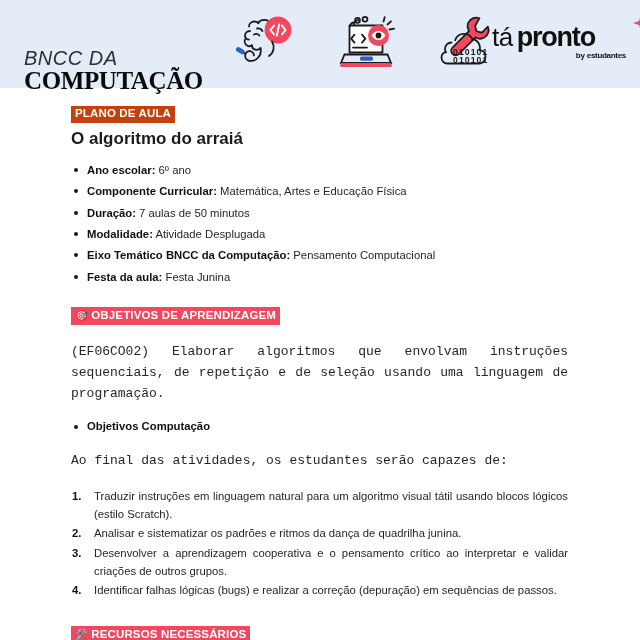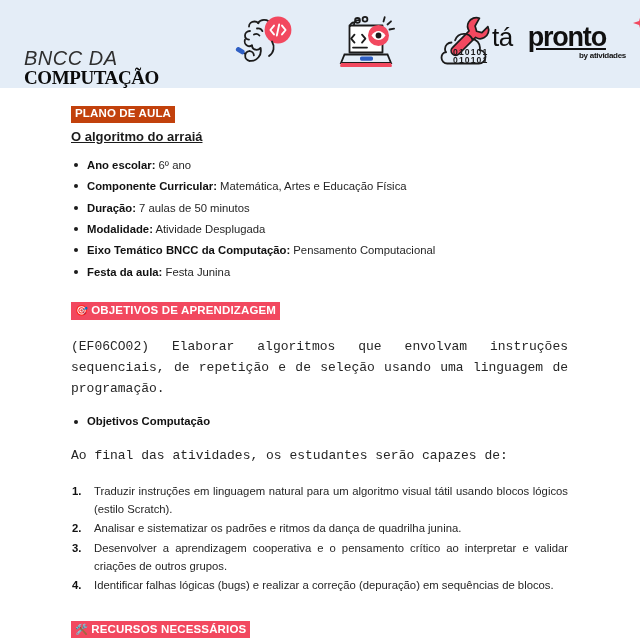--- a/index.html
+++ b/index.html
@@ -24,41 +24,41 @@
     margin-top:32px;
   }
   #brand-line1{
     font-family:"Liberation Sans", sans-serif;
     font-style:italic; font-weight:400;
     font-size:20px; letter-spacing:.5px;
     color:#2f2f2f; line-height:1;
   }
   #brand-line2{
     font-family:"Liberation Serif", serif;
-    font-weight:700; font-size:19px;
+    font-weight:700; font-size:25px;
     letter-spacing:-.4px; line-height:1.05;
     color:#0b0b0b;
   }
   #header-icons{
     position:absolute; left:232px; top:8px;
     display:flex; align-items:center; gap:32px;
   }
   .hicon{ width:68px; height:68px; }
   #tapronto{
     position:absolute; right:0; top:22px;
     width:148px; text-align:left;
   }
   #tp-row{ display:flex; align-items:baseline; position:relative; }
   #tp-ta{
     font-size:26px; font-weight:400; color:#101010;
     letter-spacing:-.5px;
   }
   #tp-pronto{
     font-size:27px; font-weight:700; color:#101010;
-    letter-spacing:-1.2px; margin-left:15px;text-decoration:underline;
+    letter-spacing:-1.2px; margin-left:4px;
   }
   #tp-sparkle{ position:absolute; right:-14px; top:-9px; width:26px; height:26px; }
   #tp-by{
     text-align:right; margin-top:-2px; padding-right:14px;
     font-size:8px; font-weight:700; color:#101010; letter-spacing:-.2px;
   }
   #tp-by .amp{ letter-spacing:-.3px; }
 
   
   #doc-body{
@@ -74,22 +74,22 @@
     letter-spacing:.15px;
     color:#ffffff;
     padding:1.5px 4px 2.5px 4px;
     line-height:1.15;
   }
   .hl-blue{ background:#c2410c; }
   .hl-red{ background:#f2485f; }
   .hl .emo{ font-size:10.5px; margin-right:3px; }
 
   .subtitle{
-    font-size:13px; font-weight:700;
-    color:#1b1b1b; margin-top:6px;text-decoration:underline;
+    font-size:17px; font-weight:700;
+    color:#1b1b1b; margin-top:6px;
   }
 
   ul.facts{ list-style:none; margin-top:13px; }
   ul.facts li{
     position:relative;
     padding-left:16px;
     font-size:11.3px; line-height:1.5;
     margin-bottom:4.5px; color:#262626;
   }
   ul.facts li::before{
@@ -234,21 +234,21 @@
       <span id="tp-ta">tá</span>
       <span id="tp-pronto">pronto</span>
       <svg id="tp-sparkle" viewBox="0 0 26 26">
         <path d="M13 1.5l1.9 6.4 6.1 2-6.1 2-1.9 6.4-1.9-6.4-6.1-2 6.1-2z" fill="#f2485f"></path>
         <path d="M21.5 15.5l.9 2.6 2.6.9-2.6.9-.9 2.6-.9-2.6-2.6-.9 2.6-.9z" fill="#3f6fd0"></path>
         <circle cx="16.6" cy="21.4" r="2.1" fill="#f2485f"></circle>
       </svg>
     </div>
     <div id="tp-by">
       <span>by</span>
-      <span class="amp">atividades</span>
+      <span class="amp">estudantes</span>
     </div>
   </div>
 
 </div>
 
 <div id="doc-body">
 
   <div>
     <span class="hl hl-blue">PLANO DE AULA</span>
     <div class="subtitle">O algoritmo do arraiá</div>
@@ -291,21 +291,21 @@
     <ul class="sub">
       <li>Objetivos Computação</li>
     </ul>
 
     <p class="para" id="closing-para">Ao final das atividades, os estudantes serão capazes de:</p>
 
     <ol class="goals">
       <li>Traduzir instruções em linguagem natural para um algoritmo visual tátil usando blocos lógicos (estilo Scratch).</li>
       <li>Analisar e sistematizar os padrões e ritmos da dança de quadrilha junina.</li>
       <li>Desenvolver a aprendizagem cooperativa e o pensamento crítico ao interpretar e validar criações de outros grupos.</li>
-      <li>Identificar falhas lógicas (bugs) e realizar a correção (depuração) em sequências de blocos.</li>
+      <li>Identificar falhas lógicas (bugs) e realizar a correção (depuração) em sequências de passos.</li>
     </ol>
   </div>
 
   <div id="resources-block">
     <span class="hl hl-red">
       <span class="emo">🛠️</span><span>RECURSOS NECESSÁRIOS</span>
     </span>
     <div id="materials-label">Materiais físicos</div>
     <div id="clipped-line">Folhas de papel sulfite ou cartolina para confeccionar os blocos lógicos.</div>
   </div>

